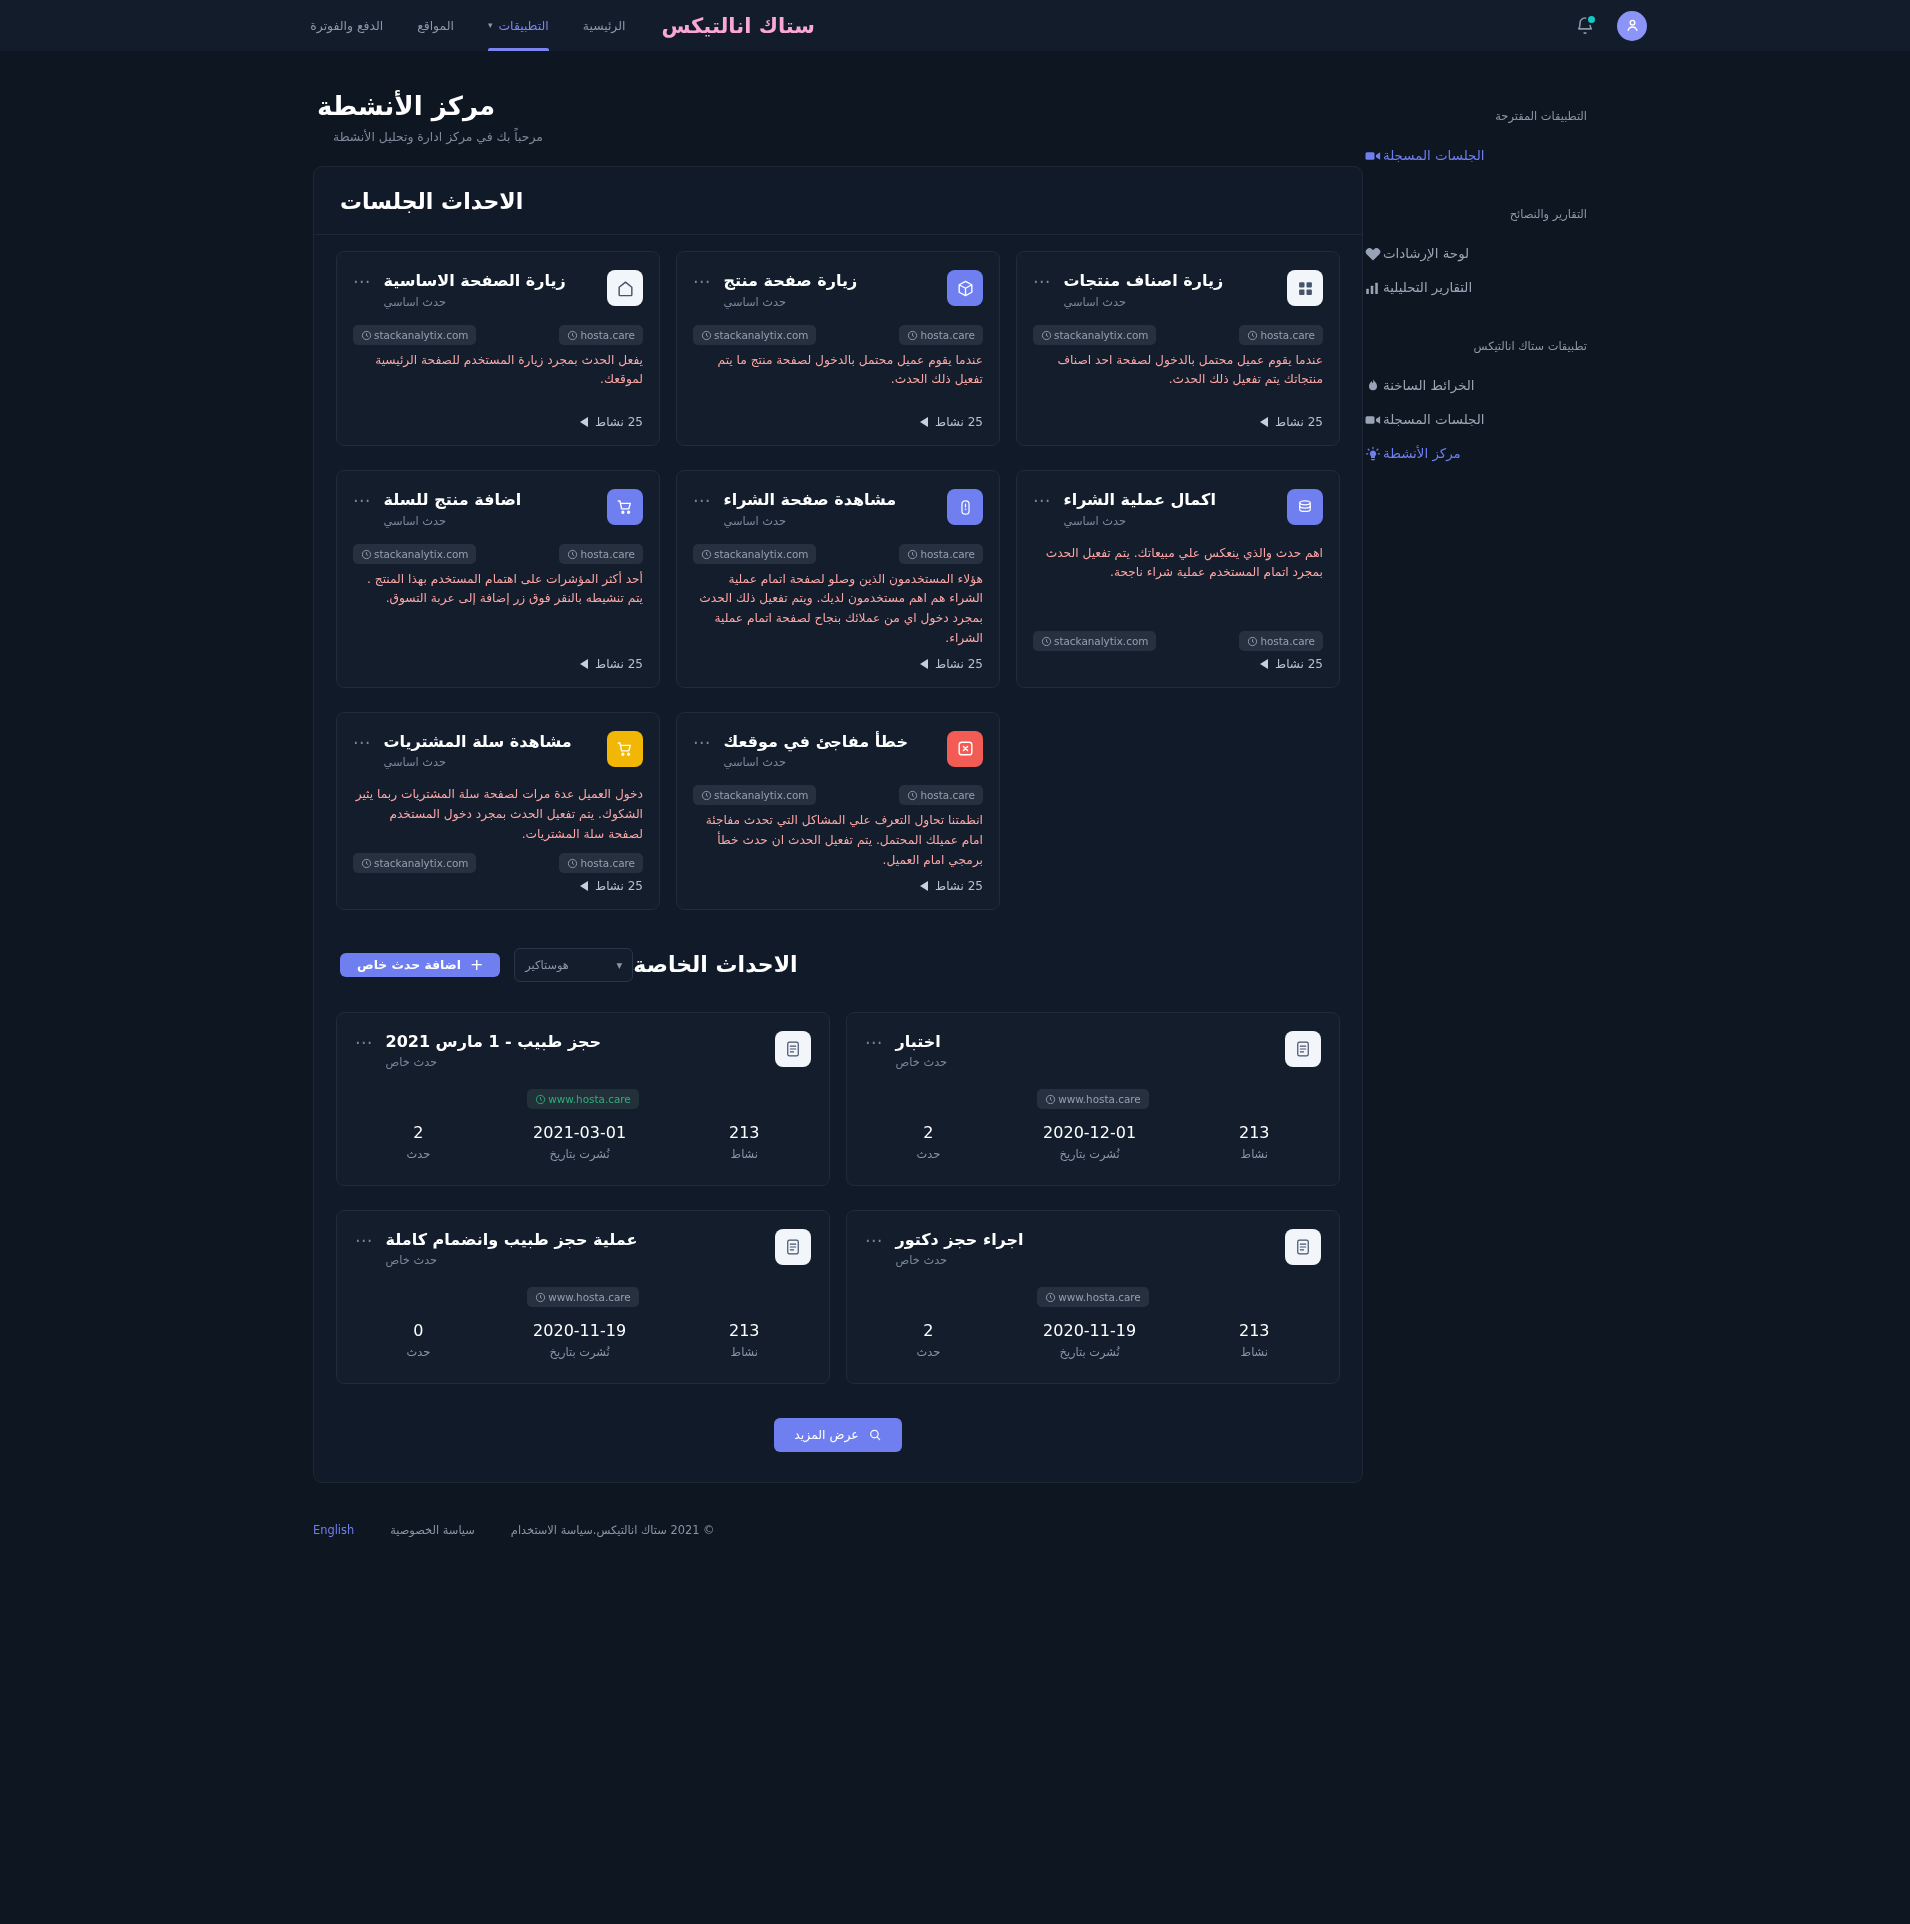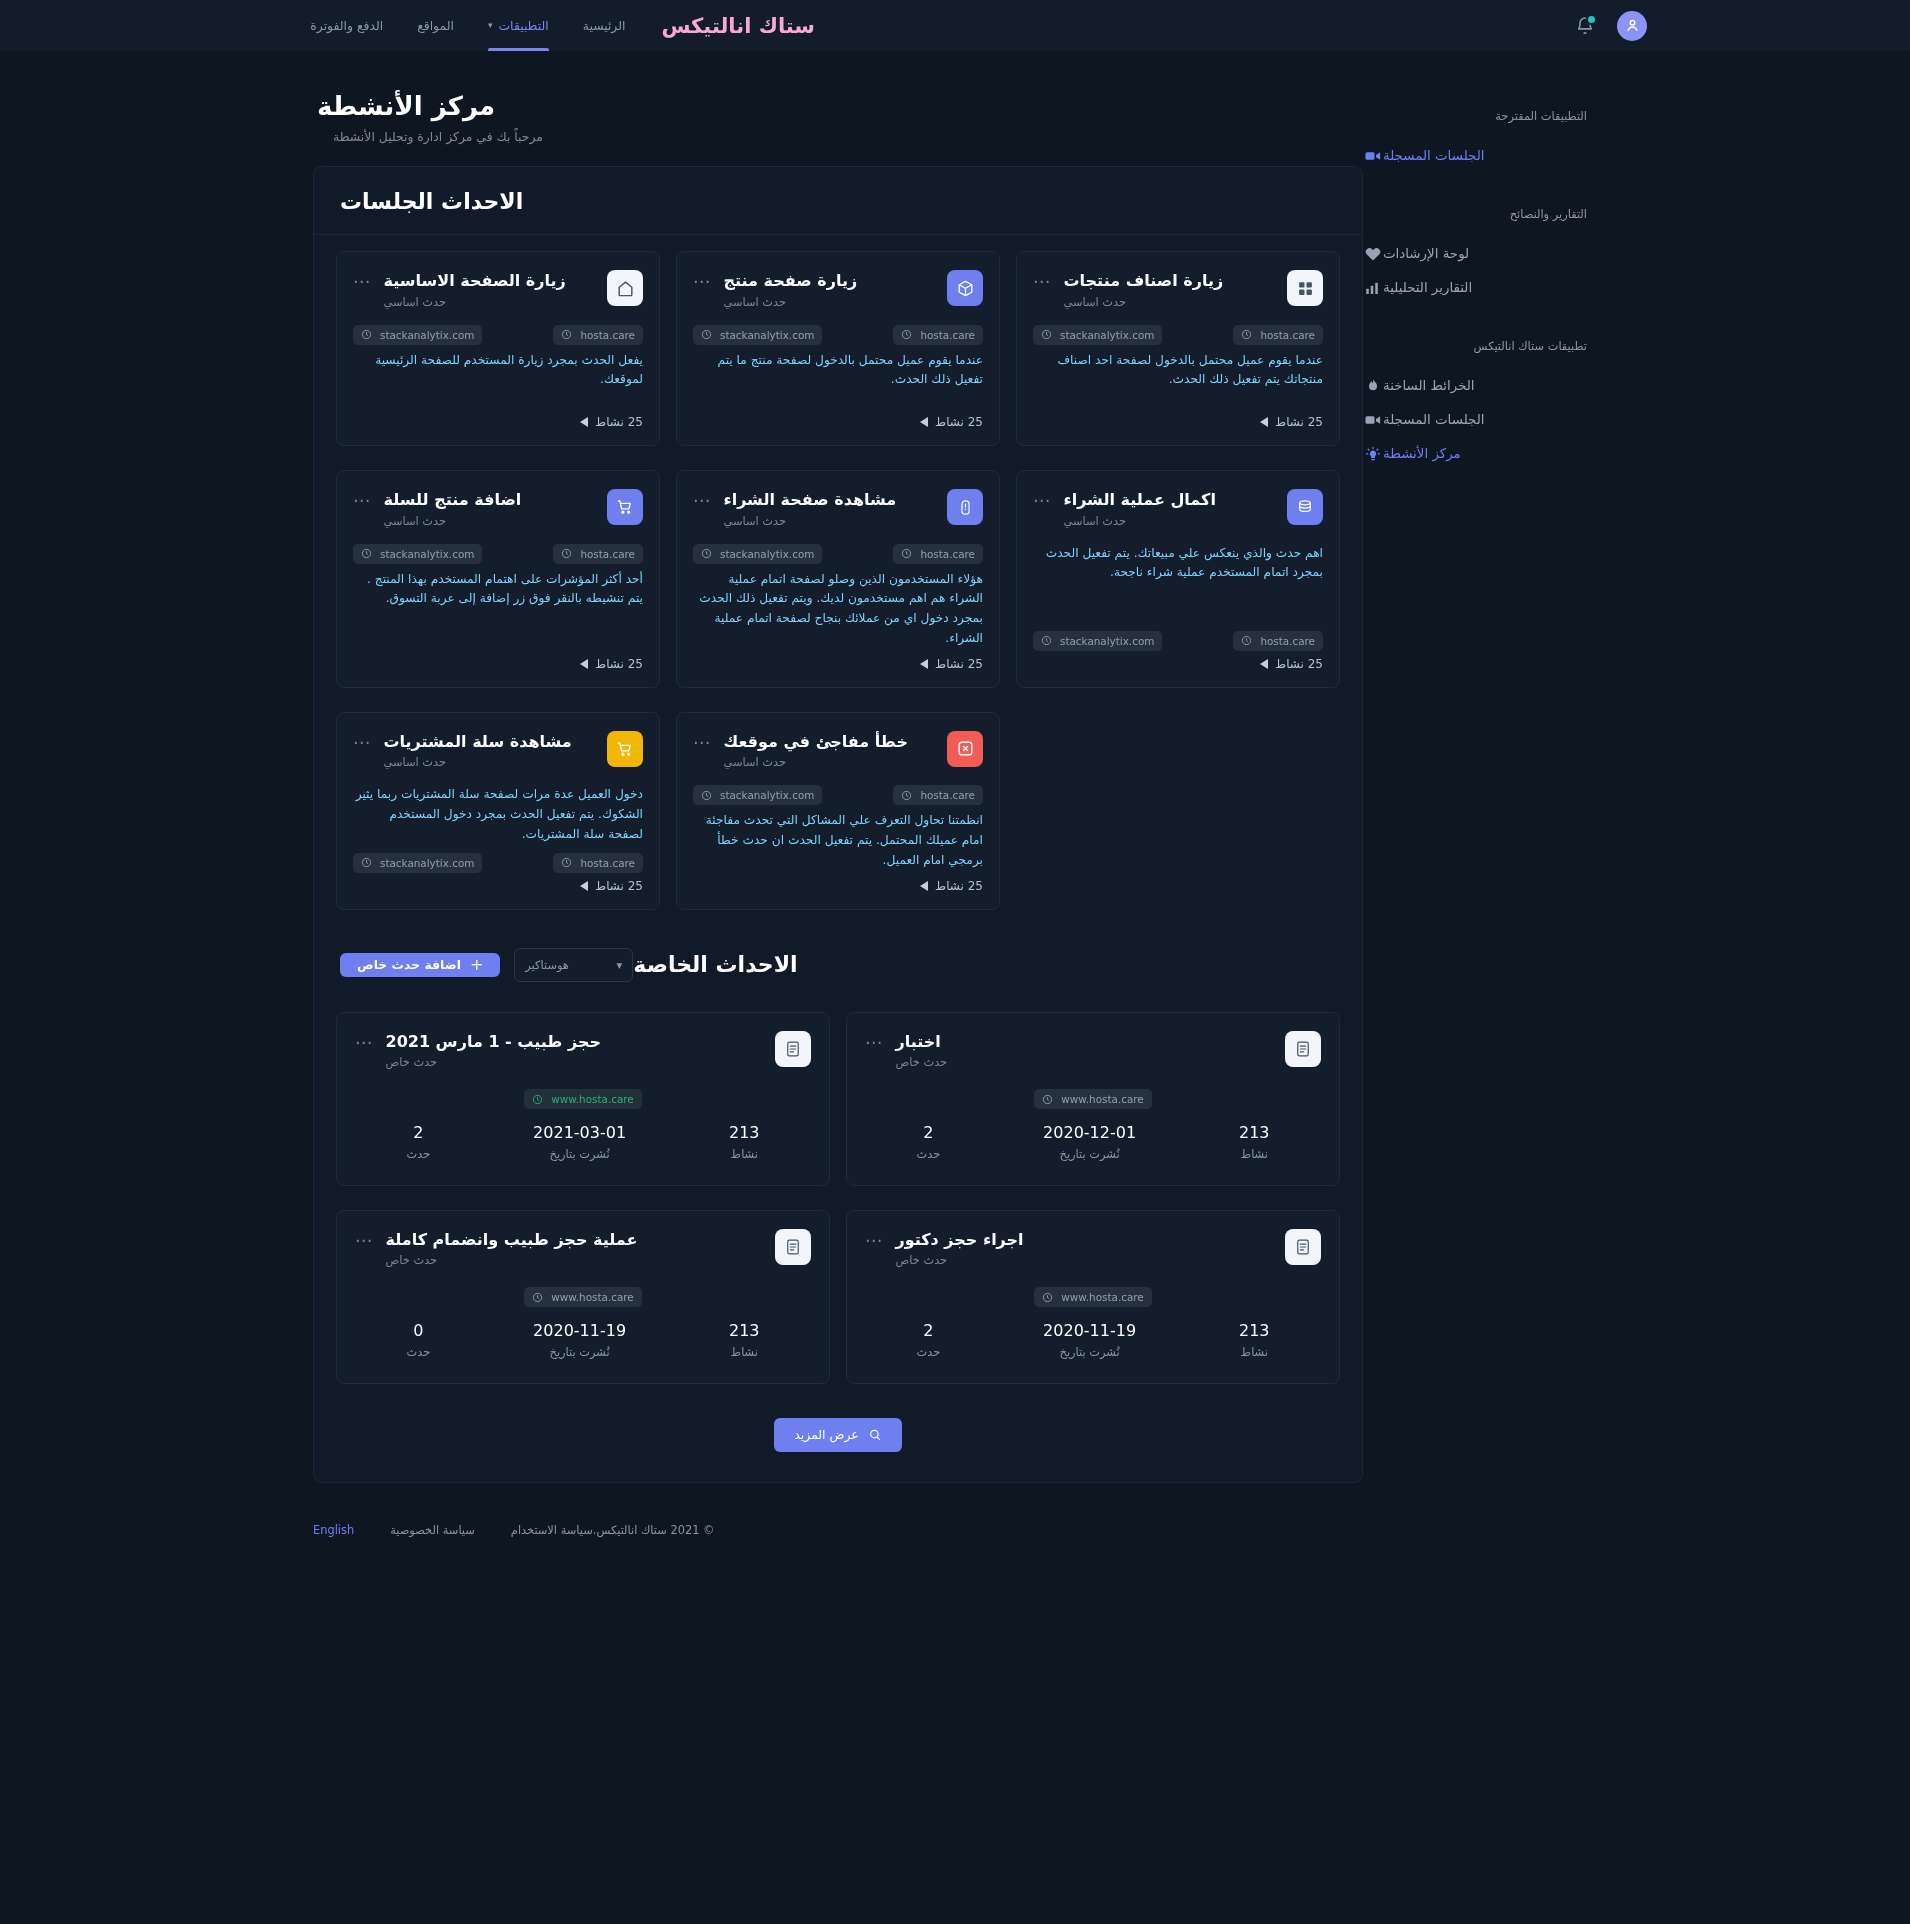--- a/index.html
+++ b/index.html
@@ -255,36 +255,36 @@
     flex-direction: row;
     justify-content: space-between;
     align-items: center;
     gap: 8px;
     margin-bottom: 6px;
     flex-wrap: wrap;
   }
   .tag {
     display: inline-flex;
     flex-direction: row-reverse;
-    align-items: center;
-    gap: 8px;
+    align-items: flex-end;
+    gap: 2px;
     background: #26303f;
     border-radius: 5px;
     padding: 4px 8px;
     font-size: 10.4px;
     color: #93a0b1;
     white-space: nowrap;
   }
   .tag.green { color: #2fae7a; background: #22303a; }
   .tag svg { flex: none; }
 
   .edesc {
     font-size: 12.2px;
     line-height: 1.62;
-    color: #7dd3fc;
+    color: #fca5a5;
     text-align: right;
     margin-bottom: 8px;
   }
   .espacer { flex: 1 1 auto; }
   .eact {
     display: flex;
     flex-direction: row-reverse;
     align-items: center;
     justify-content: space-between;
     gap: 7px;

